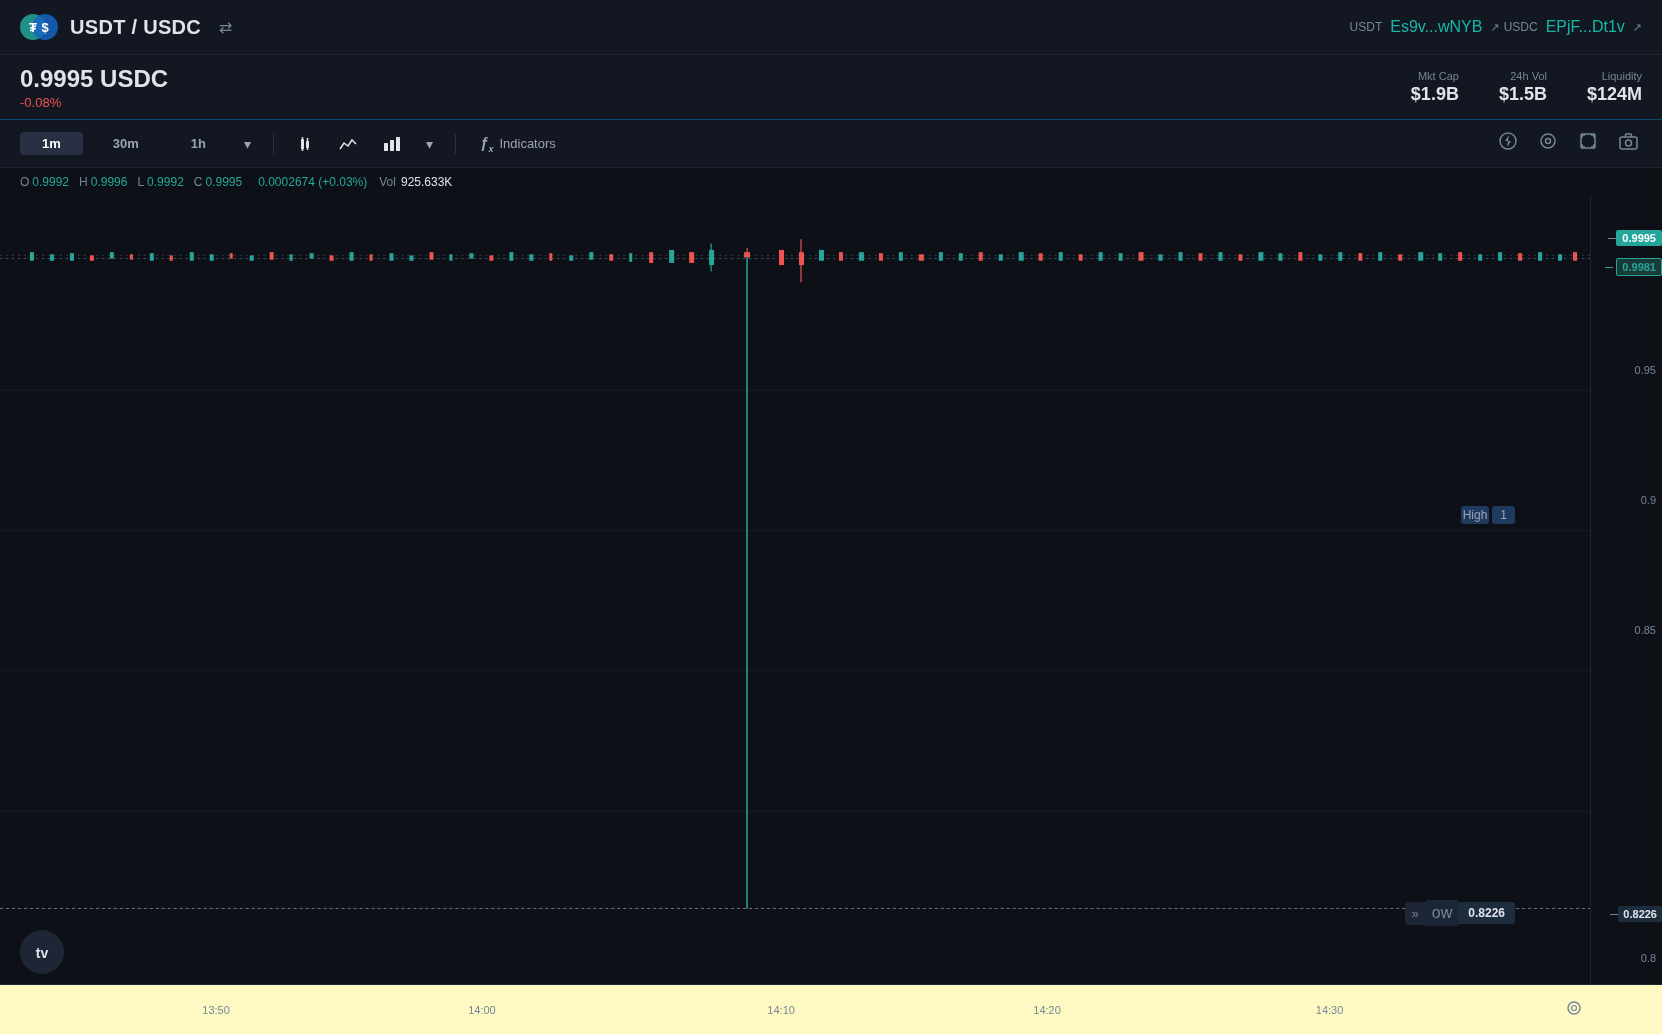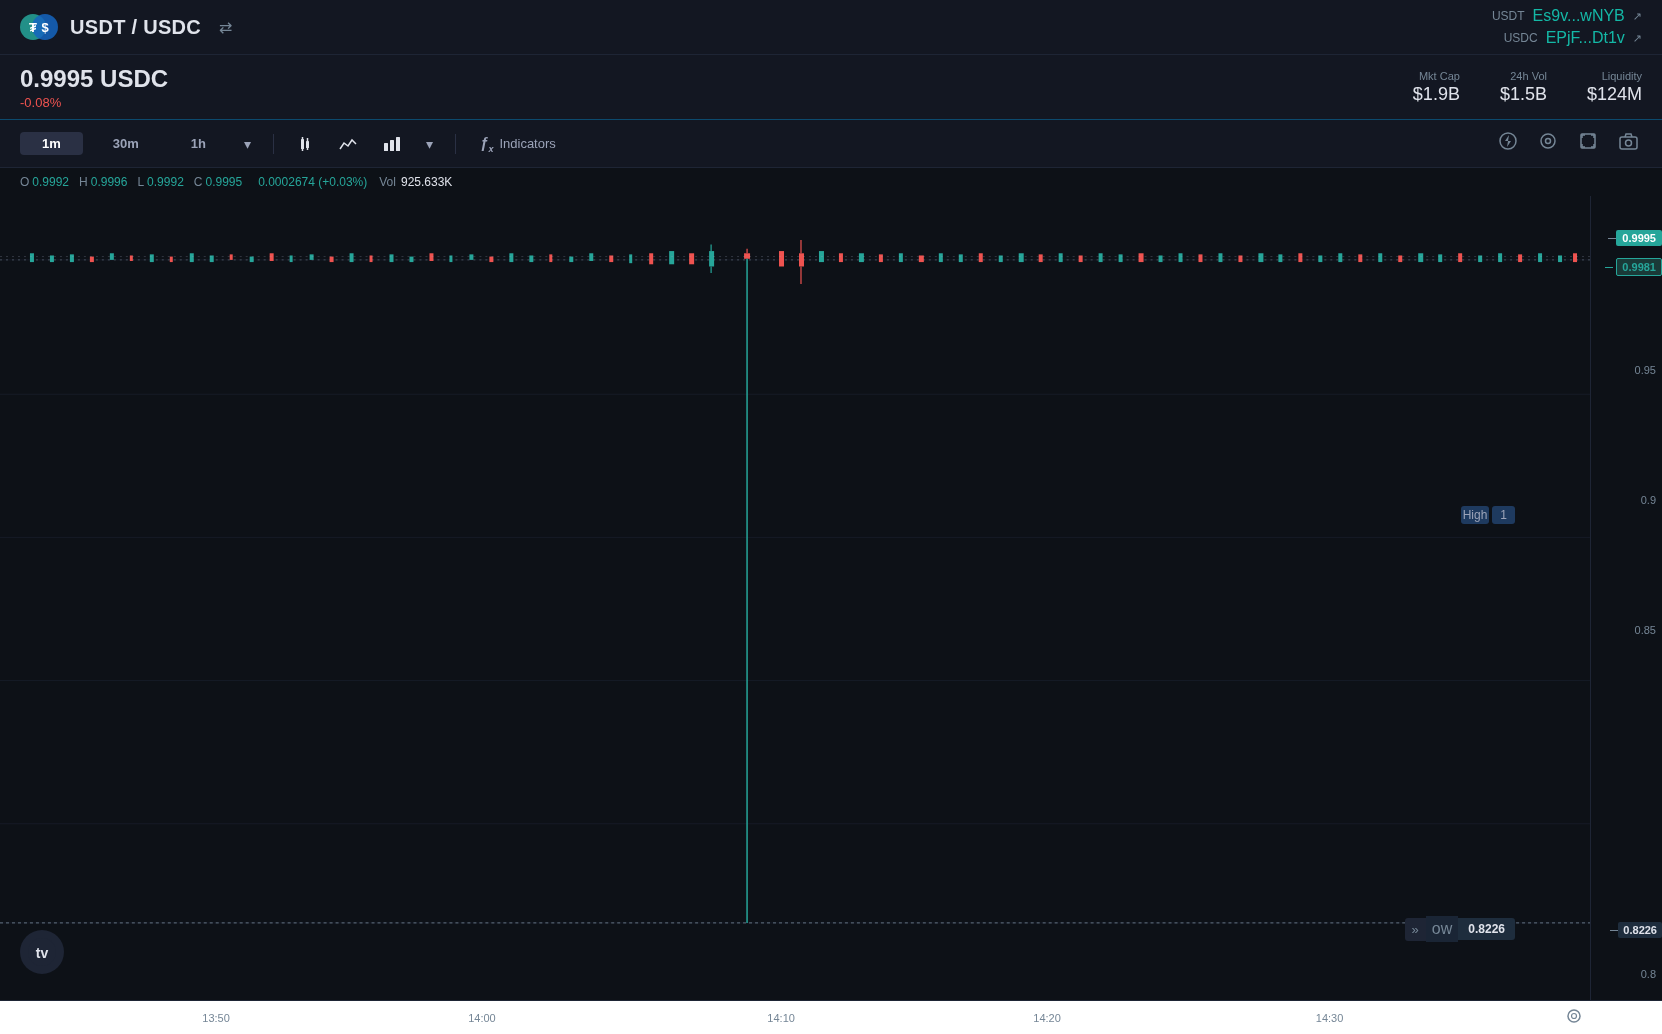--- a/index.html
+++ b/index.html
@@ -42,21 +42,21 @@
     }
 
     .swap-icon {
       color: #758696;
       font-size: 16px;
       margin-left: 6px;
     }
 
     .header-right {
       display: flex;
-      flex-direction: column;
+      flex-direction: row;
       align-items: flex-end;
       gap: 4px;
     }
 
     .token-link {
       display: flex;
       align-items: center;
       gap: 8px;
       font-size: 13px;
       color: #9ba3b8;
@@ -115,21 +115,21 @@
     }
 
     .stat-label {
       font-size: 11px;
       color: #758696;
       margin-bottom: 2px;
     }
 
     .stat-value {
       font-size: 18px;
-      font-weight: 400;
+      font-weight: 700;
       color: #e0e3eb;
     }
 
     .toolbar {
       display: flex;
       align-items: center;
       padding: 6px 20px;
       background: #131722;
       border-bottom: 1px solid #1e2535;
       height: 48px;
@@ -228,22 +228,22 @@
       margin-left: 6px;
     }
 
     .chart-area {
       flex: 1;
       position: relative;
       overflow: hidden;
     }
 
     .time-axis {
-      height: 34px;
-      background: #ffffff;
+      height: 50px;
+      background: #fef9c3;
       border-top: 1px solid #1e2535;
       display: flex;
       align-items: center;
       position: relative;
       padding-left: 20px;
     }
 
     .time-label {
       position: absolute;
       font-size: 11px;

